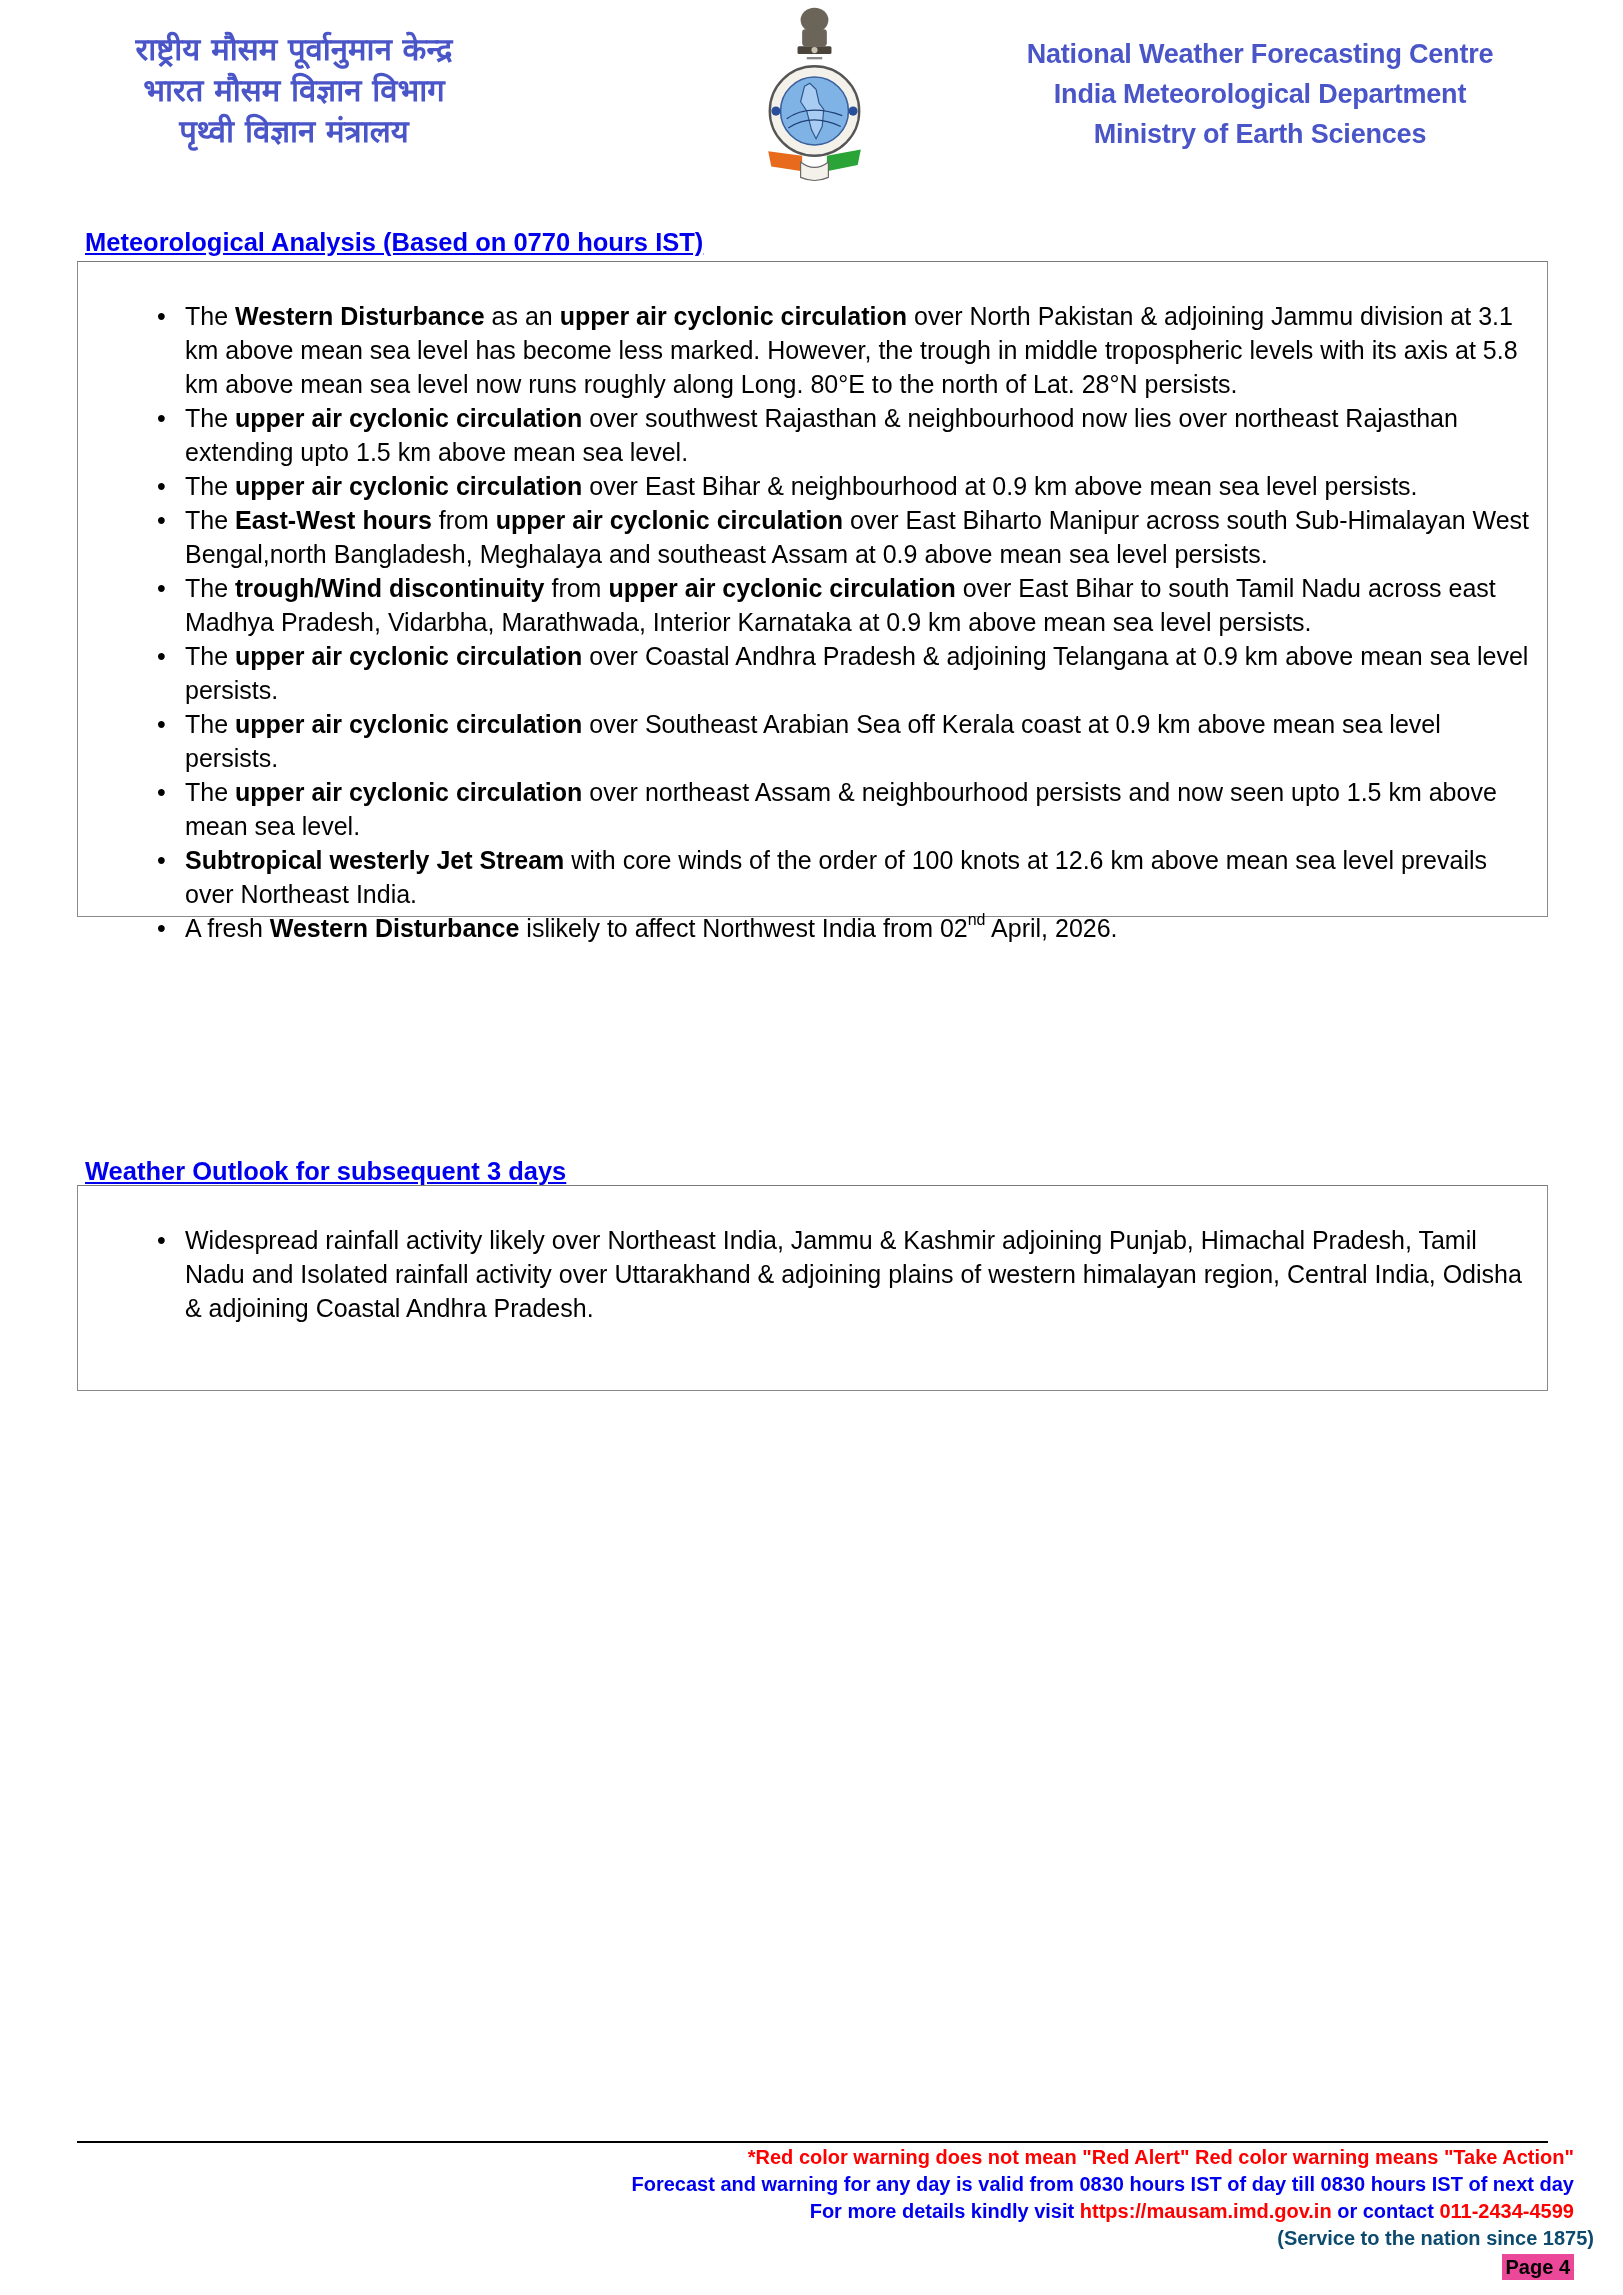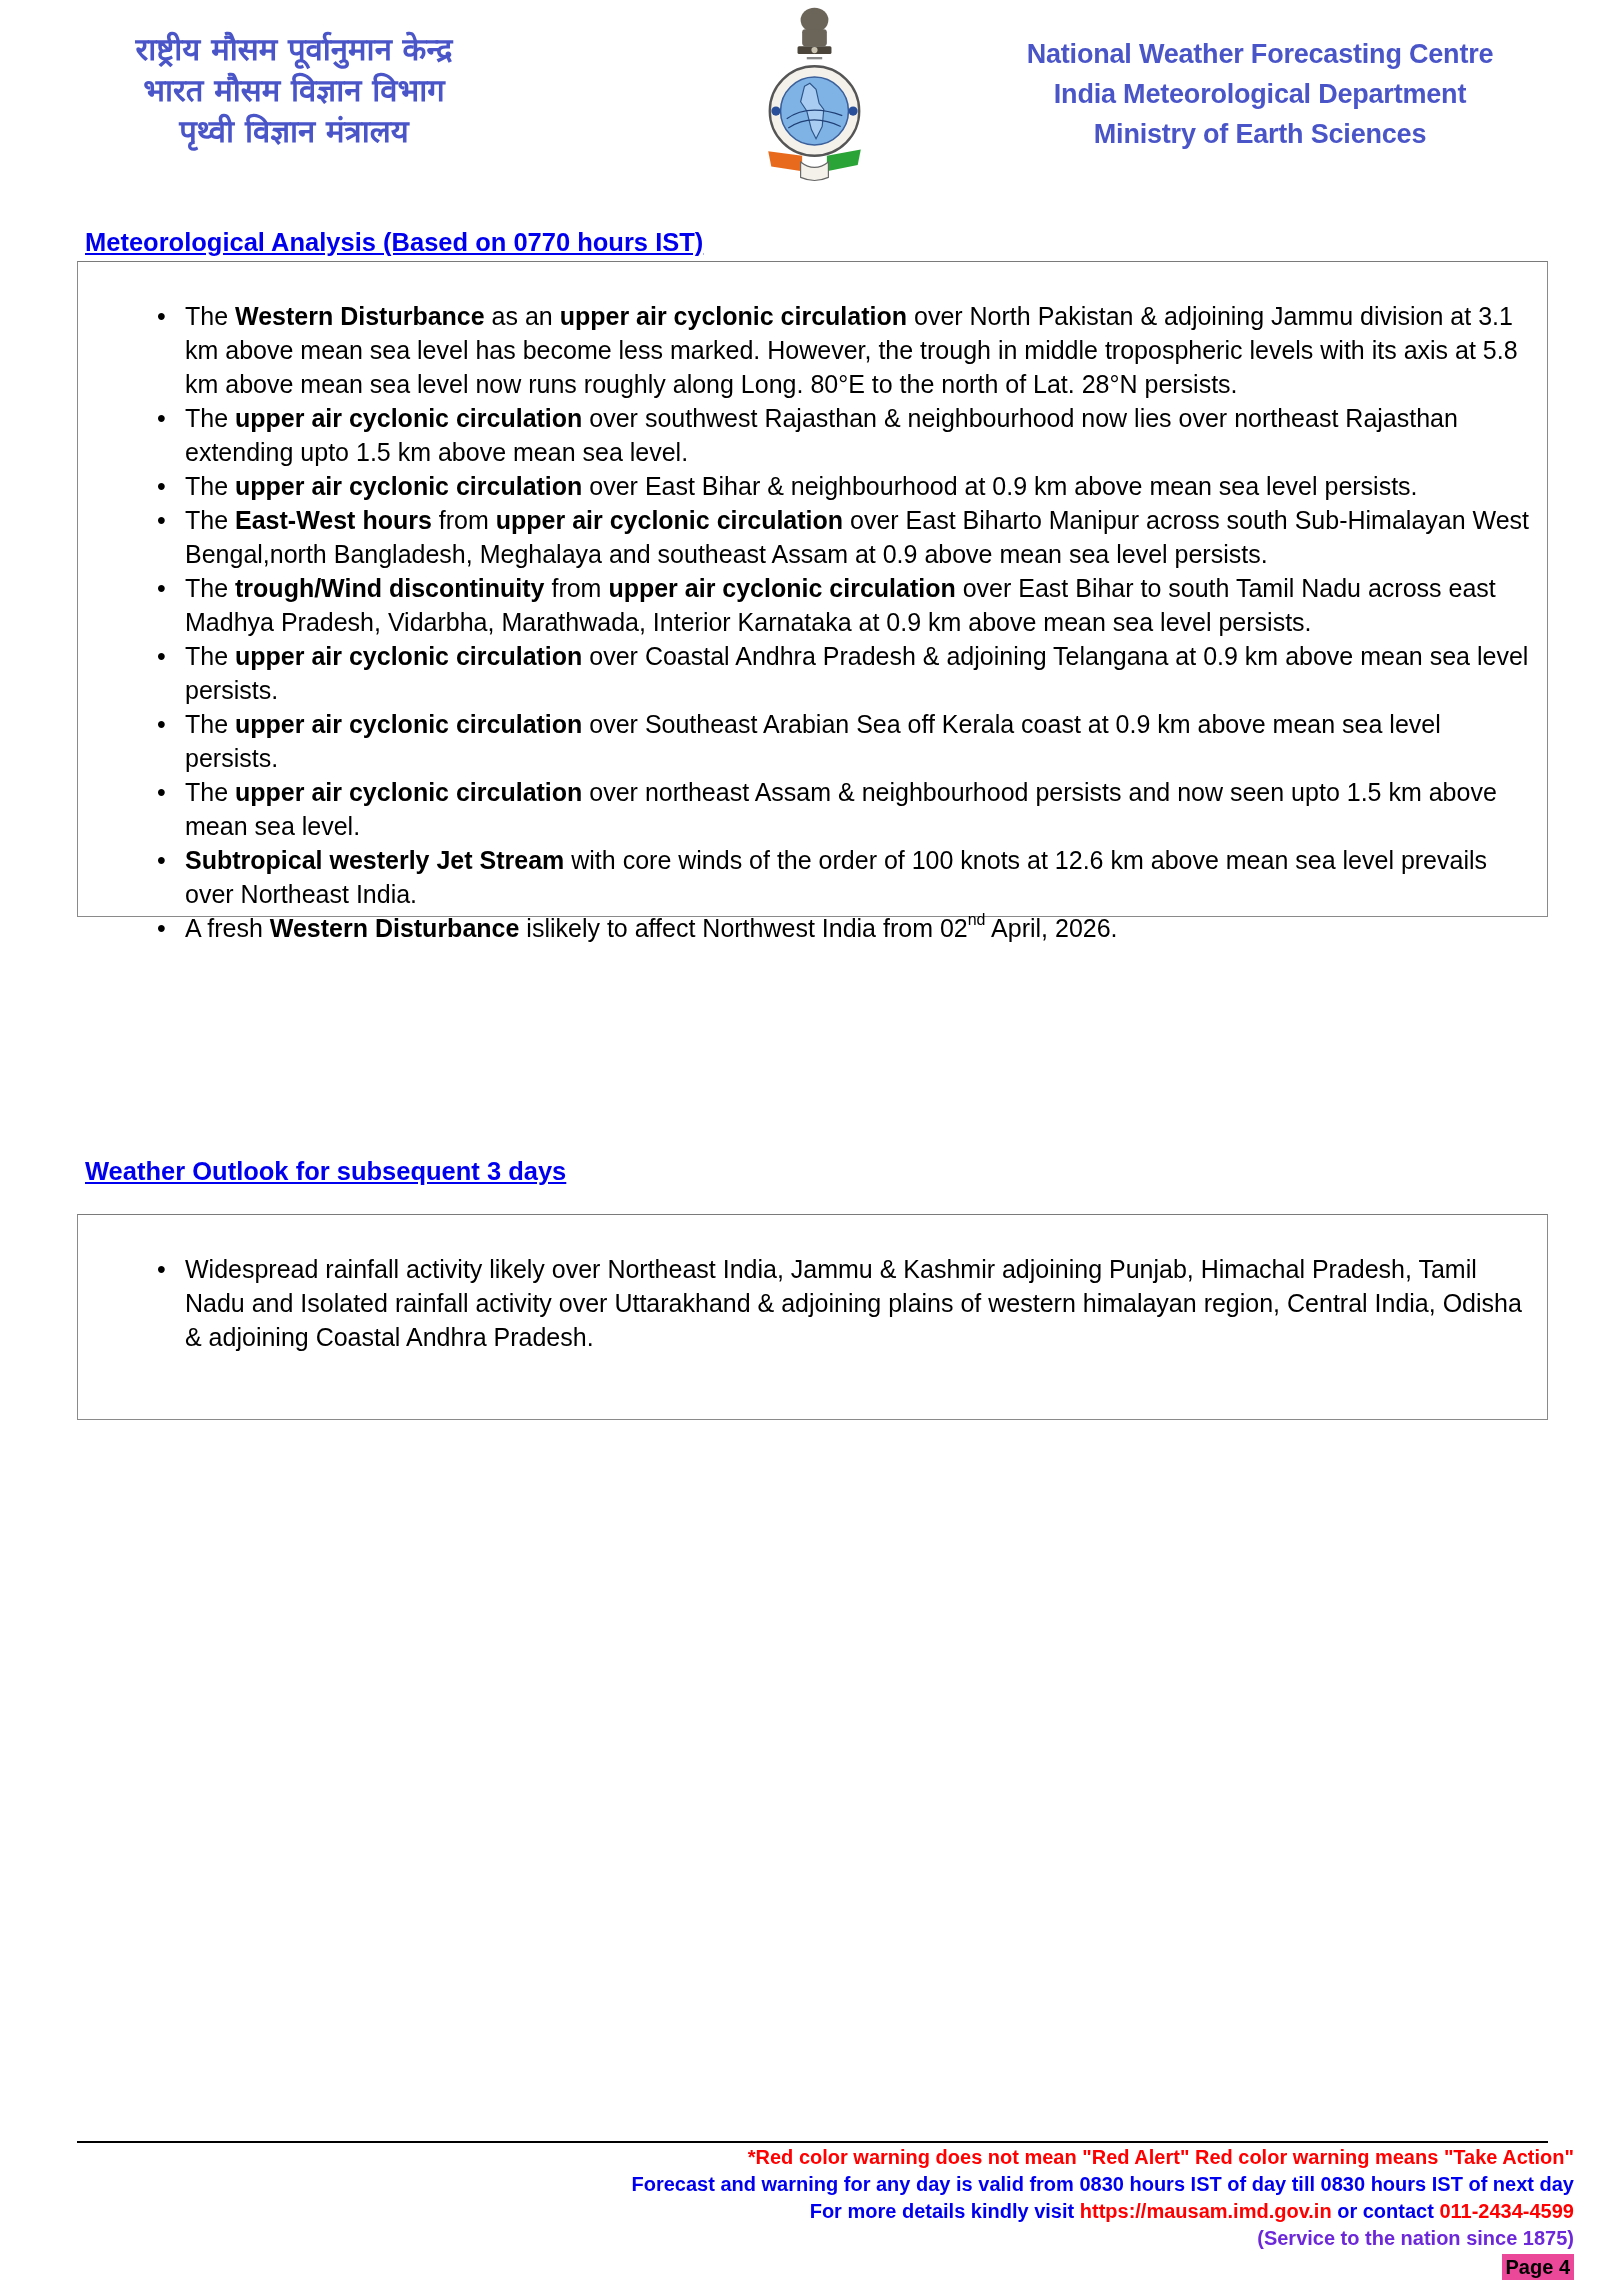--- a/index.html
+++ b/index.html
@@ -26,21 +26,21 @@
   .box li::before { content: "\2022"; position: absolute; left: -28px; top: 0; font-size: 25px; }
   .box li b { font-weight: bold; }
   sup { font-size: 16px; line-height: 0; vertical-align: 0.75em; }
 
   
   .foot-rule { position: absolute; left: 77px; top: 2141px; width: 1471px; height: 1.5px; background: #000; }
   .foot { position: absolute; left: 0; width: 1574px; text-align: right; font-weight: bold;
           font-size: 20px; line-height: 27px; }
   .red { color: #ff0000; }
   .blue { color: #0000ee; }
-  .green { color: #6d28d9; }
+  .green { color: #0c4a6e; padding-left: 20px; }
   .page-badge { display: inline-block; background: #ec4899; color: #000; padding: 0 4px;
                 font-weight: bold; font-size: 20px; line-height: 26px; }
 </style>
 </head>
 <body>
 
 <div class="hdr-hindi">
   <div>राष्ट्रीय मौसम पूर्वानुमान केन्द्र</div>
   <div>भारत मौसम विज्ञान विभाग</div>
   <div>पृथ्वी विज्ञान मंत्रालय</div>
@@ -91,21 +91,21 @@
       <li><span>The </span><b>trough/Wind discontinuity</b><span> from </span><b>upper air cyclonic circulation</b><span> over East Bihar to south Tamil Nadu across east Madhya Pradesh, Vidarbha, Marathwada, Interior Karnataka at 0.9 km above mean sea level persists.</span></li>
       <li><span>The </span><b>upper air cyclonic circulation</b><span> over Coastal Andhra Pradesh &amp; adjoining Telangana at 0.9 km above mean sea level persists.</span></li>
       <li><span>The </span><b>upper air cyclonic circulation</b><span> over Southeast Arabian Sea off Kerala coast at 0.9 km above mean sea level persists.</span></li>
       <li><span>The </span><b>upper air cyclonic circulation</b><span> over northeast Assam &amp; neighbourhood persists and now seen upto 1.5 km above mean sea level.</span></li>
       <li><b>Subtropical westerly Jet Stream</b><span> with core winds of the order of 100 knots at 12.6 km above mean sea level prevails over Northeast India.</span></li>
       <li><span>A fresh </span><b>Western Disturbance</b><span> islikely to affect Northwest India from 02</span><sup>nd</sup><span> April, 2026.</span></li>
     </ul>
 </div>
 
 <div class="sec-title" style="top:1157px;">Weather Outlook for subsequent 3 days</div>
-<div class="box" style="top:1214px; height:206px; padding-top:37px;">
+<div class="box" style="top:1185px; height:206px; padding-top:37px;">
   <ul>
       <li><span>Widespread rainfall activity likely over Northeast India, Jammu &amp; Kashmir adjoining Punjab, Himachal Pradesh, Tamil Nadu and Isolated rainfall activity over Uttarakhand &amp; adjoining plains of western himalayan region, Central India, Odisha &amp; adjoining Coastal Andhra Pradesh.</span></li>
     </ul>
 </div>
 
 <div class="foot-rule"></div>
 <div class="foot red" style="top:2144px;">*Red color warning does not mean "Red Alert" Red color warning means "Take Action"</div>
 <div class="foot blue" style="top:2171px;">Forecast and warning for any day is valid from 0830 hours IST of day till 0830 hours IST of next day</div>
 <div class="foot blue" style="top:2198px;">
   <span>For more details kindly visit </span><span class="red">https://mausam.imd.gov.in</span><span> or contact </span><span class="red">011-2434-4599</span>

